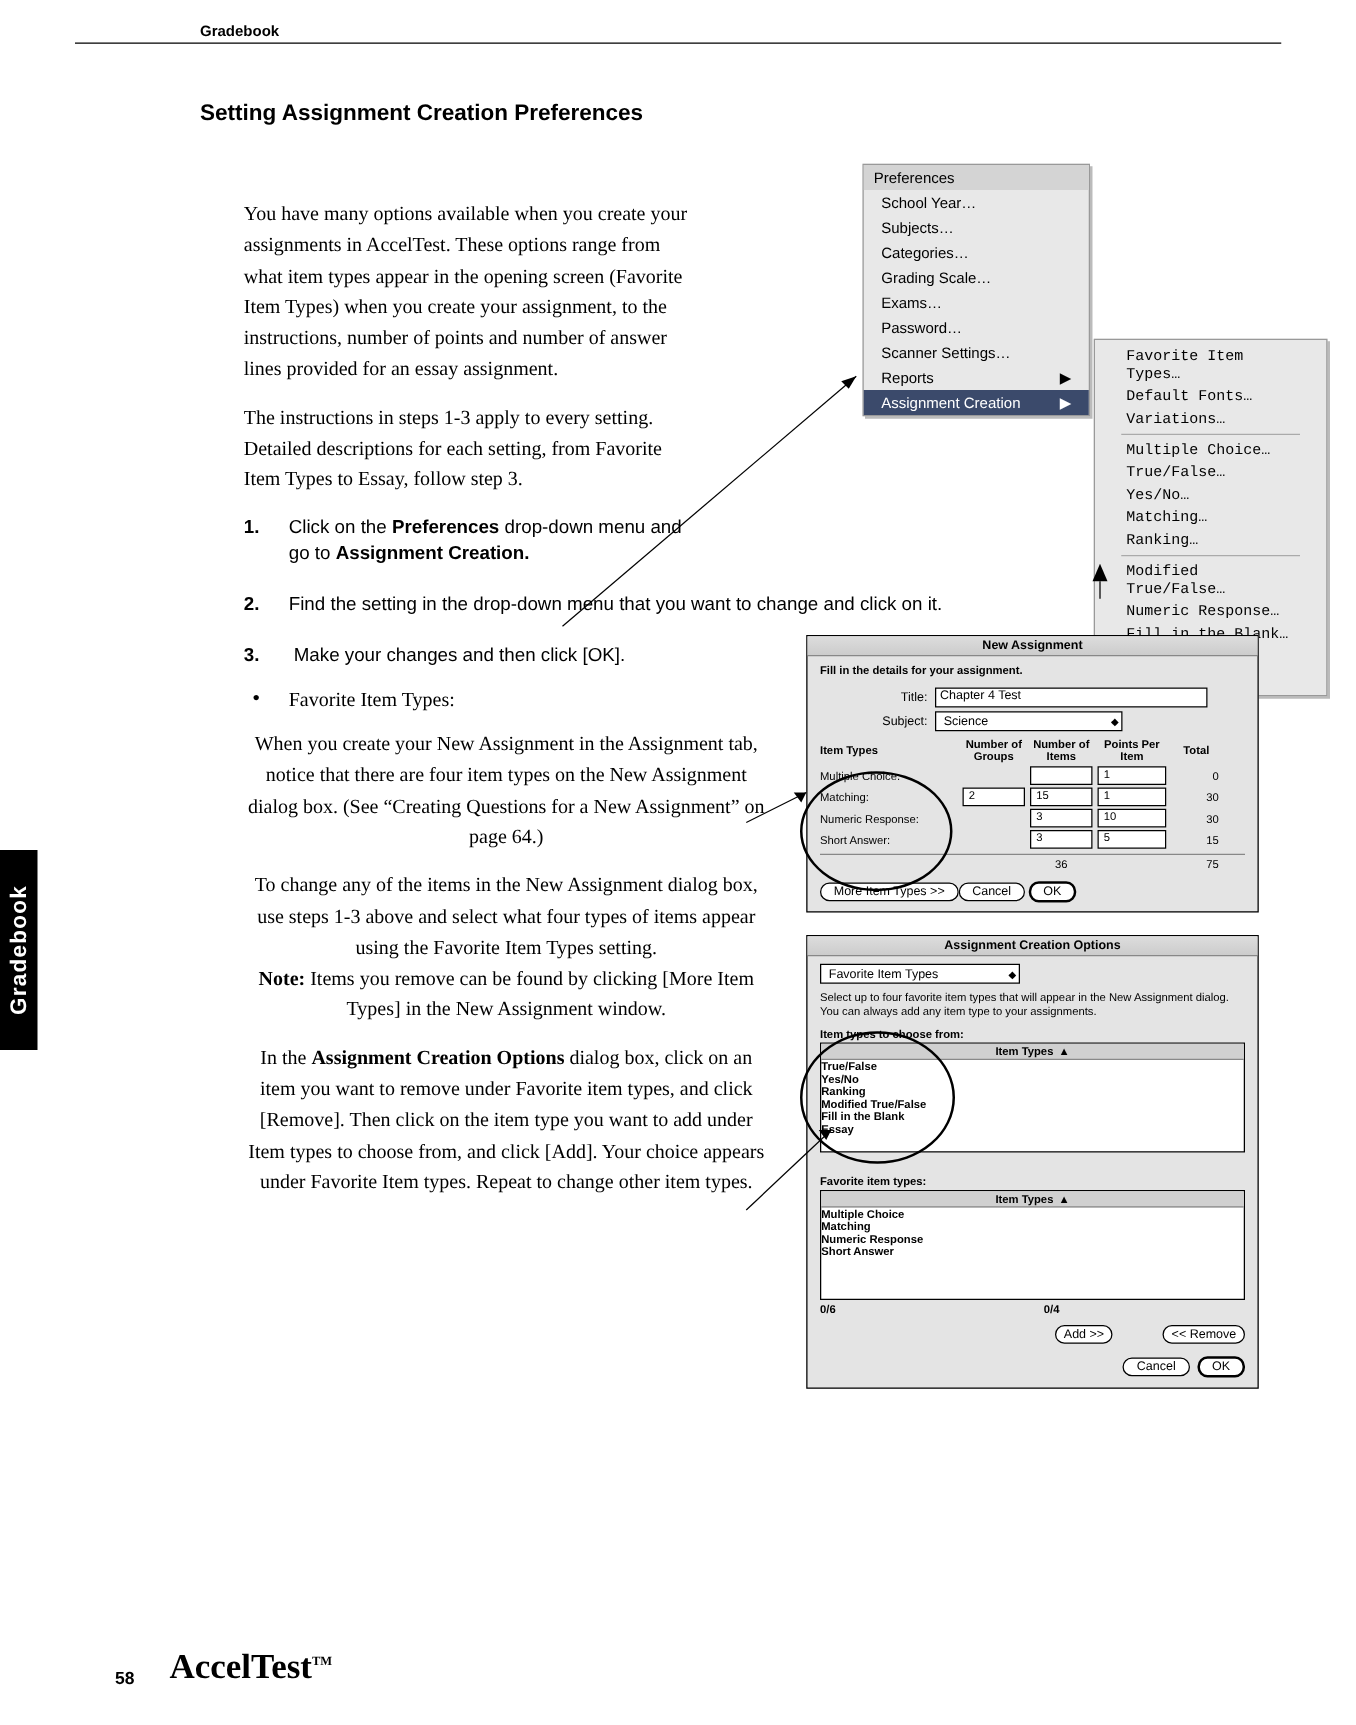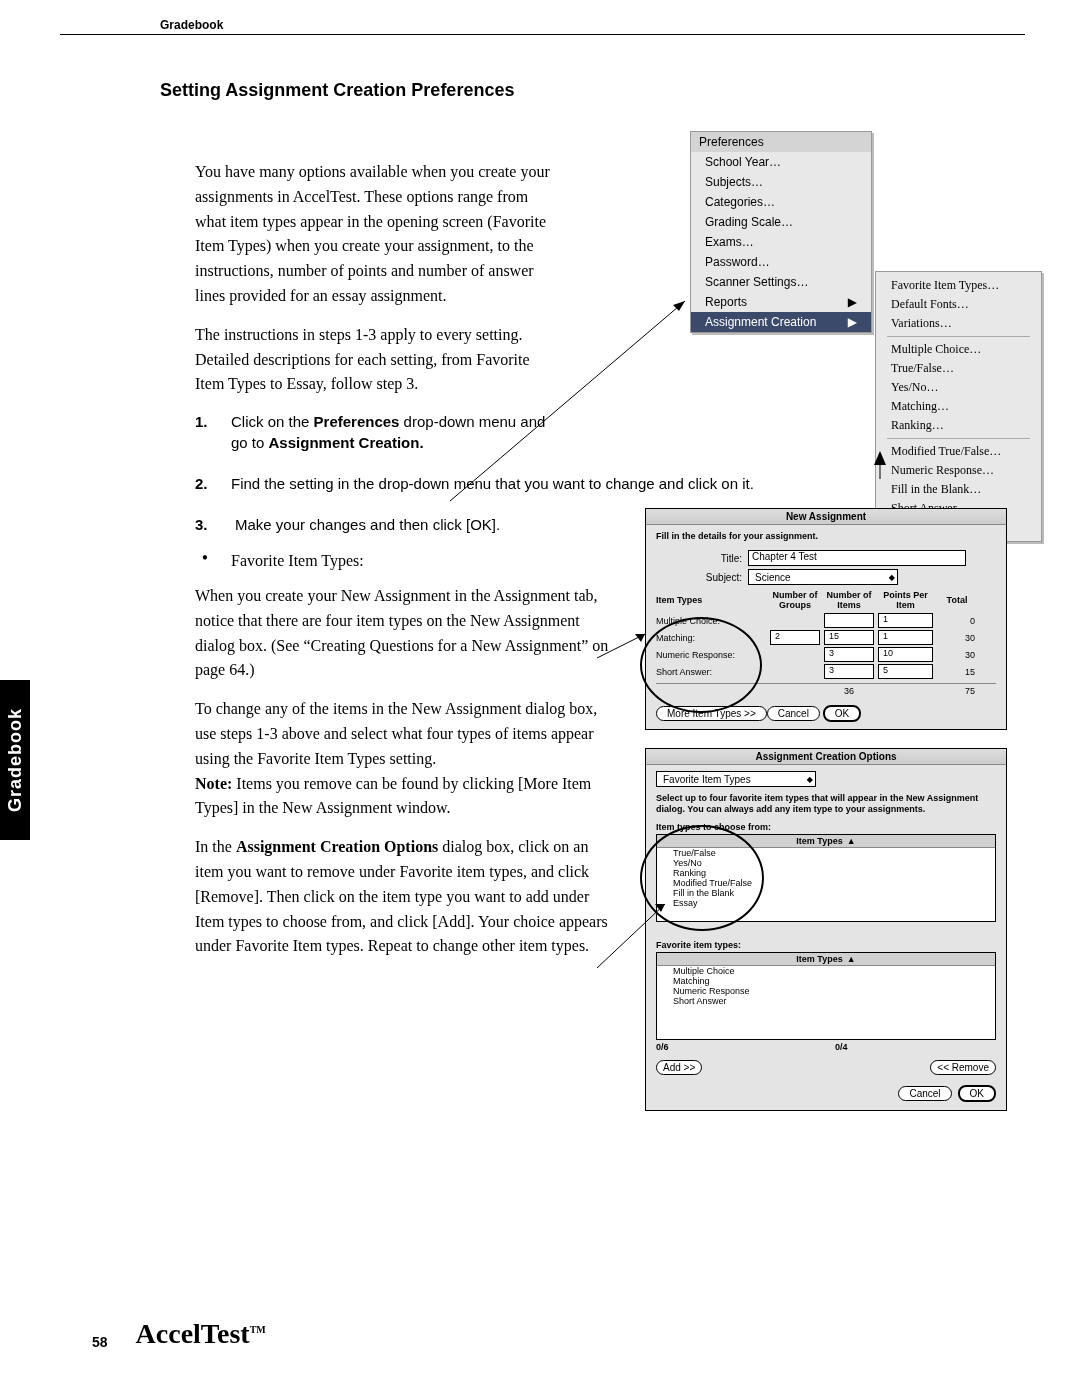--- a/index.html
+++ b/index.html
@@ -57,21 +57,21 @@
     flex: none;
     color: #000;
   }
   .step .txt { flex: 1; }
   .bullet-row {
     display: flex;
     gap: 16px;
     margin-bottom: 10px;
   }
   .bullet-dot { width: 20px; flex:none; text-align:center; font-size:18px; line-height:1; }
-  .sub-para { margin-left: 36px; }
+  .sub-para { margin-left: 36px; text-align: center; }
 
   
   .prefs-wrap { position: relative; flex:none; }
   .prefs-menu {
     width: 180px;
     background: #e8e8e8;
     border: 1px solid #999;
     font-family: Arial, Helvetica, sans-serif;
     font-size: 12px;
     box-shadow: 2px 2px 0 #bbb;
@@ -88,24 +88,24 @@
     color: #fff;
     display:flex; justify-content:space-between; align-items:center;
   }
   .sub-menu {
     position: absolute;
     left: 185px;
     top: 140px;
     width: 155px;
     background: #e8e8e8;
     border: 1px solid #999;
-    font-family: Liberation Serif, serif;
+    font-family: Liberation Mono, monospace;
     font-size: 12px;
     box-shadow: 2px 2px 0 #bbb;
-    padding: 4px 5px;
+    padding: 4px 15px;
   }
   .sub-menu .item { padding: 2px 10px; }
   .sub-menu .sep { border-top: 1px solid #aaa; margin: 3px 6px; }
 
   
   .dialog {
     width: 360px;
     border: 1px solid #000;
     font-family: Arial, Helvetica, sans-serif;
     font-size: 10px;
@@ -147,36 +147,36 @@
   }
   .btn.small { padding:1px 6px; }
   .select-box {
     background:#fff; border:1px solid #000; height:14px; font-size:10px;
     display:inline-flex; align-items:center; justify-content:space-between;
     padding:0 2px 0 6px;
   }
   .select-box .arrow { font-size:8px; }
 
   
-  .options-dialog .desc { font-size:9px; font-weight:bold; line-height:1.25; margin:6px 0; }
+  .options-dialog .desc { font-size:9px; font-weight:normal; line-height:1.25; margin:6px 0; }
   .two-lists { display:flex; gap:18px;flex-direction:column; }
   .listcol { flex:1; }
   .listcol .caption { font-size:9px; font-weight:bold; margin-bottom:2px; }
   .listbox {
     border:1px solid #000; background:#fff; height:86px;
   }
   .listbox .lh {
     background:#d0d0d0; text-align:center; font-size:9px; font-weight:bold;
     border-bottom:1px solid #888; padding:1px 0;
     display:flex; justify-content:center; align-items:center; gap:4px;
   }
-  .listbox .li { font-size:9px; padding:0 16px; }
+  .listbox .li { font-size:9px; padding:0 0;font-weight:bold; }
   .count-row { display:flex; gap:18px; font-size:9px; font-weight:bold; margin-top:2px; }
   .count-row div { flex:1; }
-  .add-remove { display:flex; justify-content:space-between; gap:40px; margin:8px 0 4px 0; }
+  .add-remove { display:flex; justify-content:flex-end; gap:40px; margin:8px 0 4px 0; }
 
   
   .side-tab {
     position:absolute;
     left: 0; top: 680px;
     width: 30px; height: 160px;
     background:#000; color:#fff;
     writing-mode: vertical-rl;
     transform: rotate(180deg);
     font-family: Arial, Helvetica, sans-serif;

